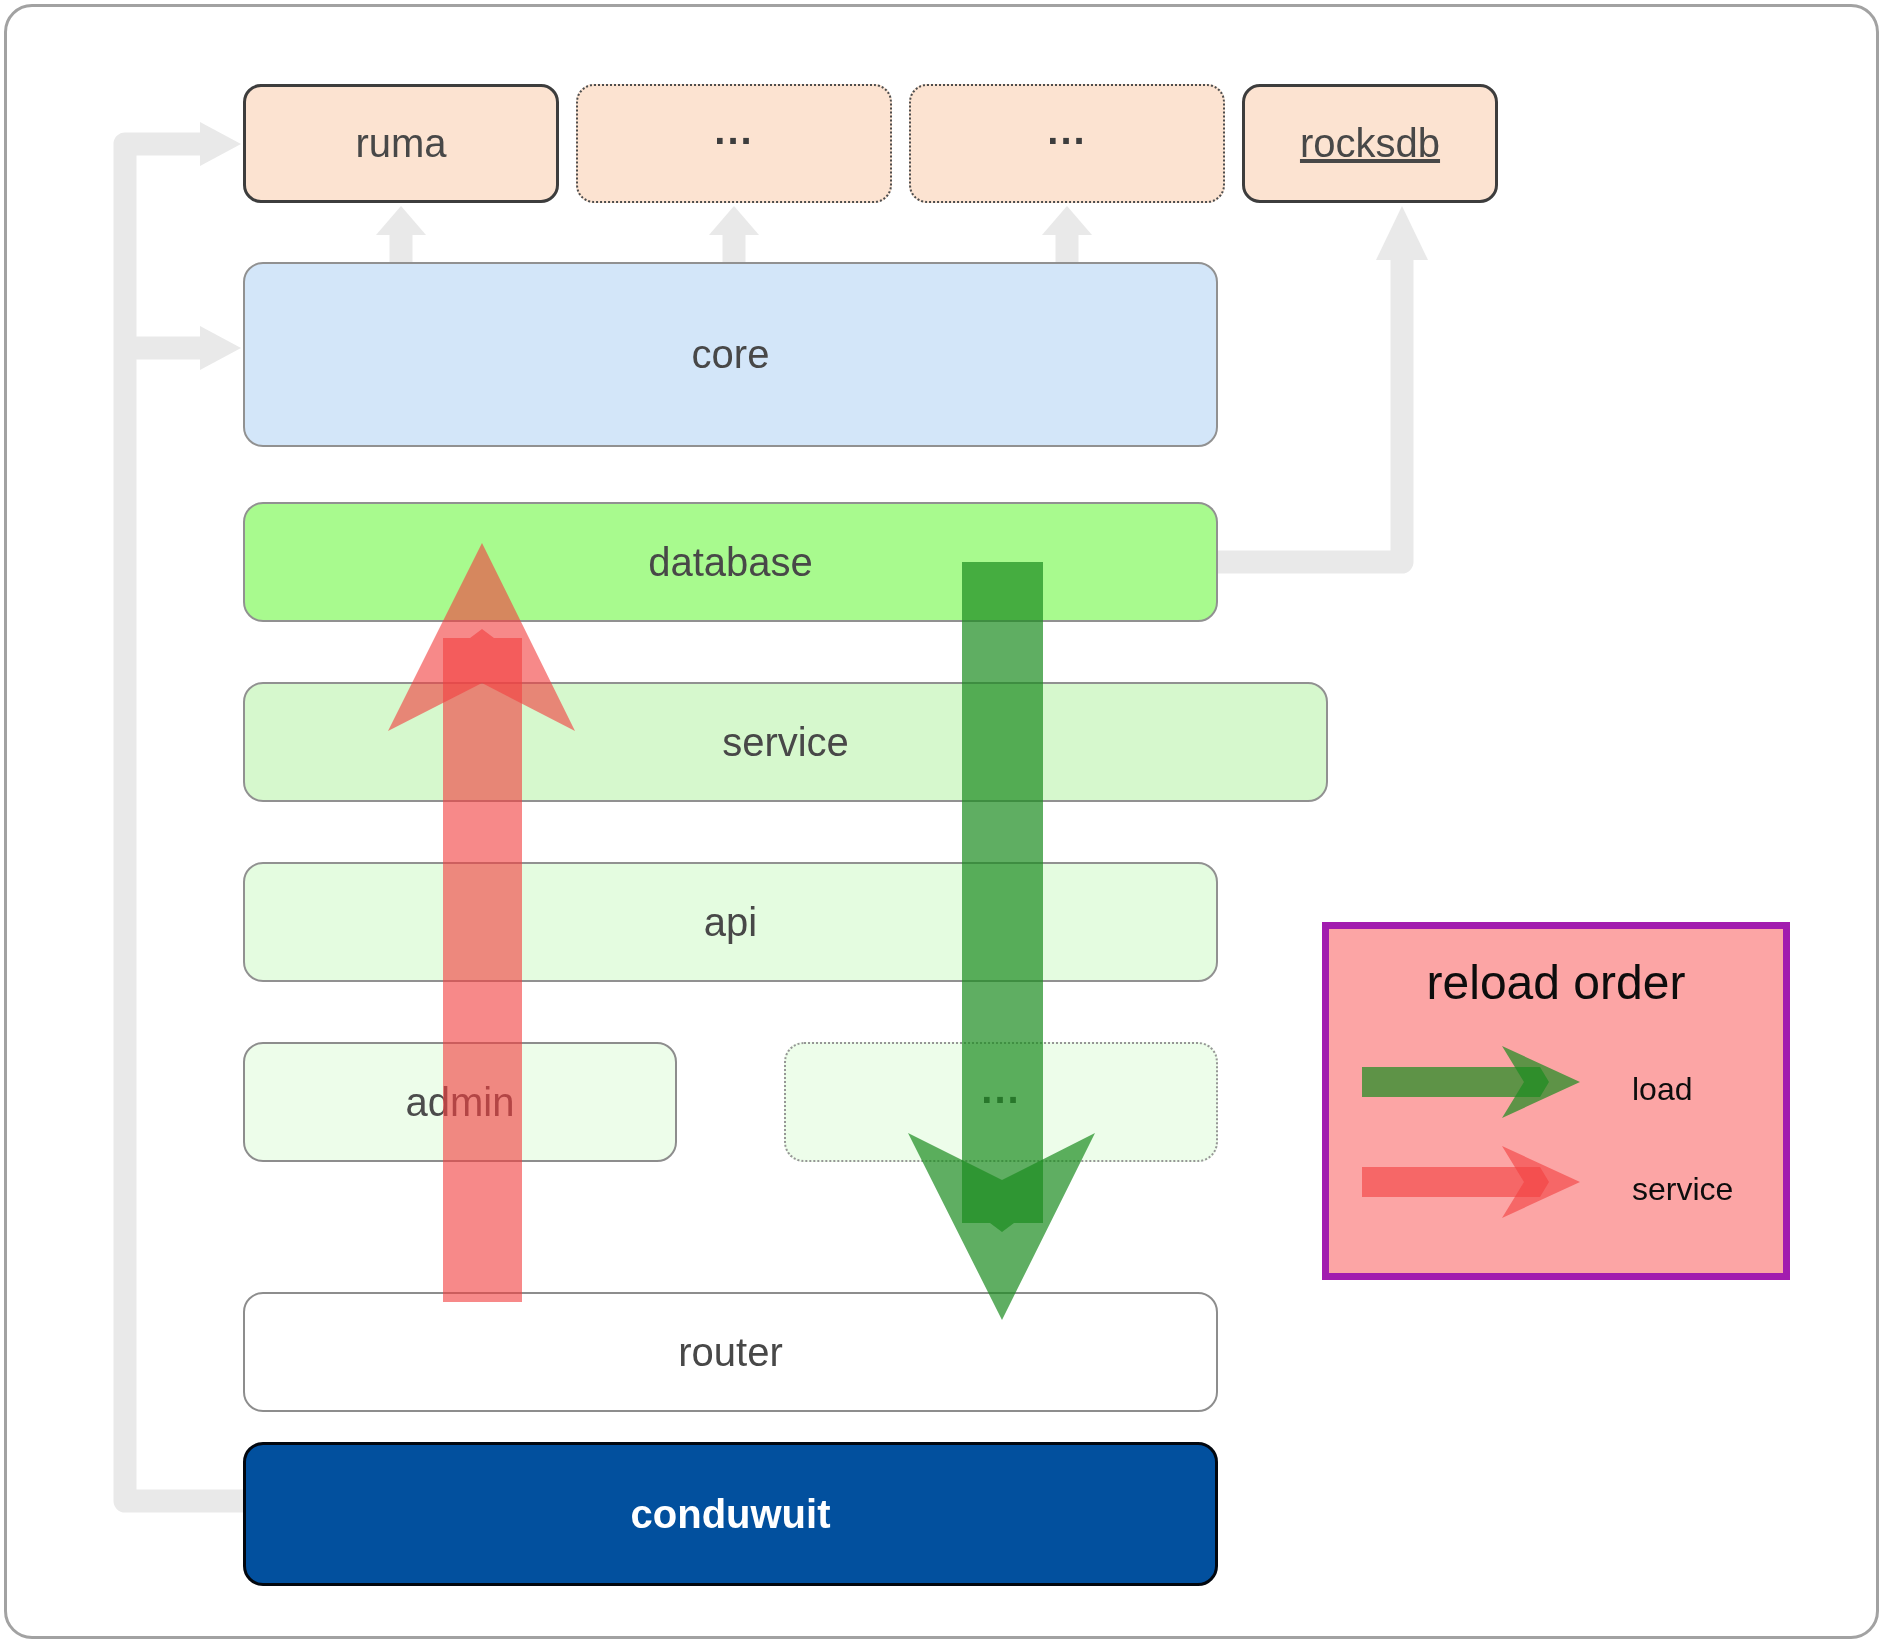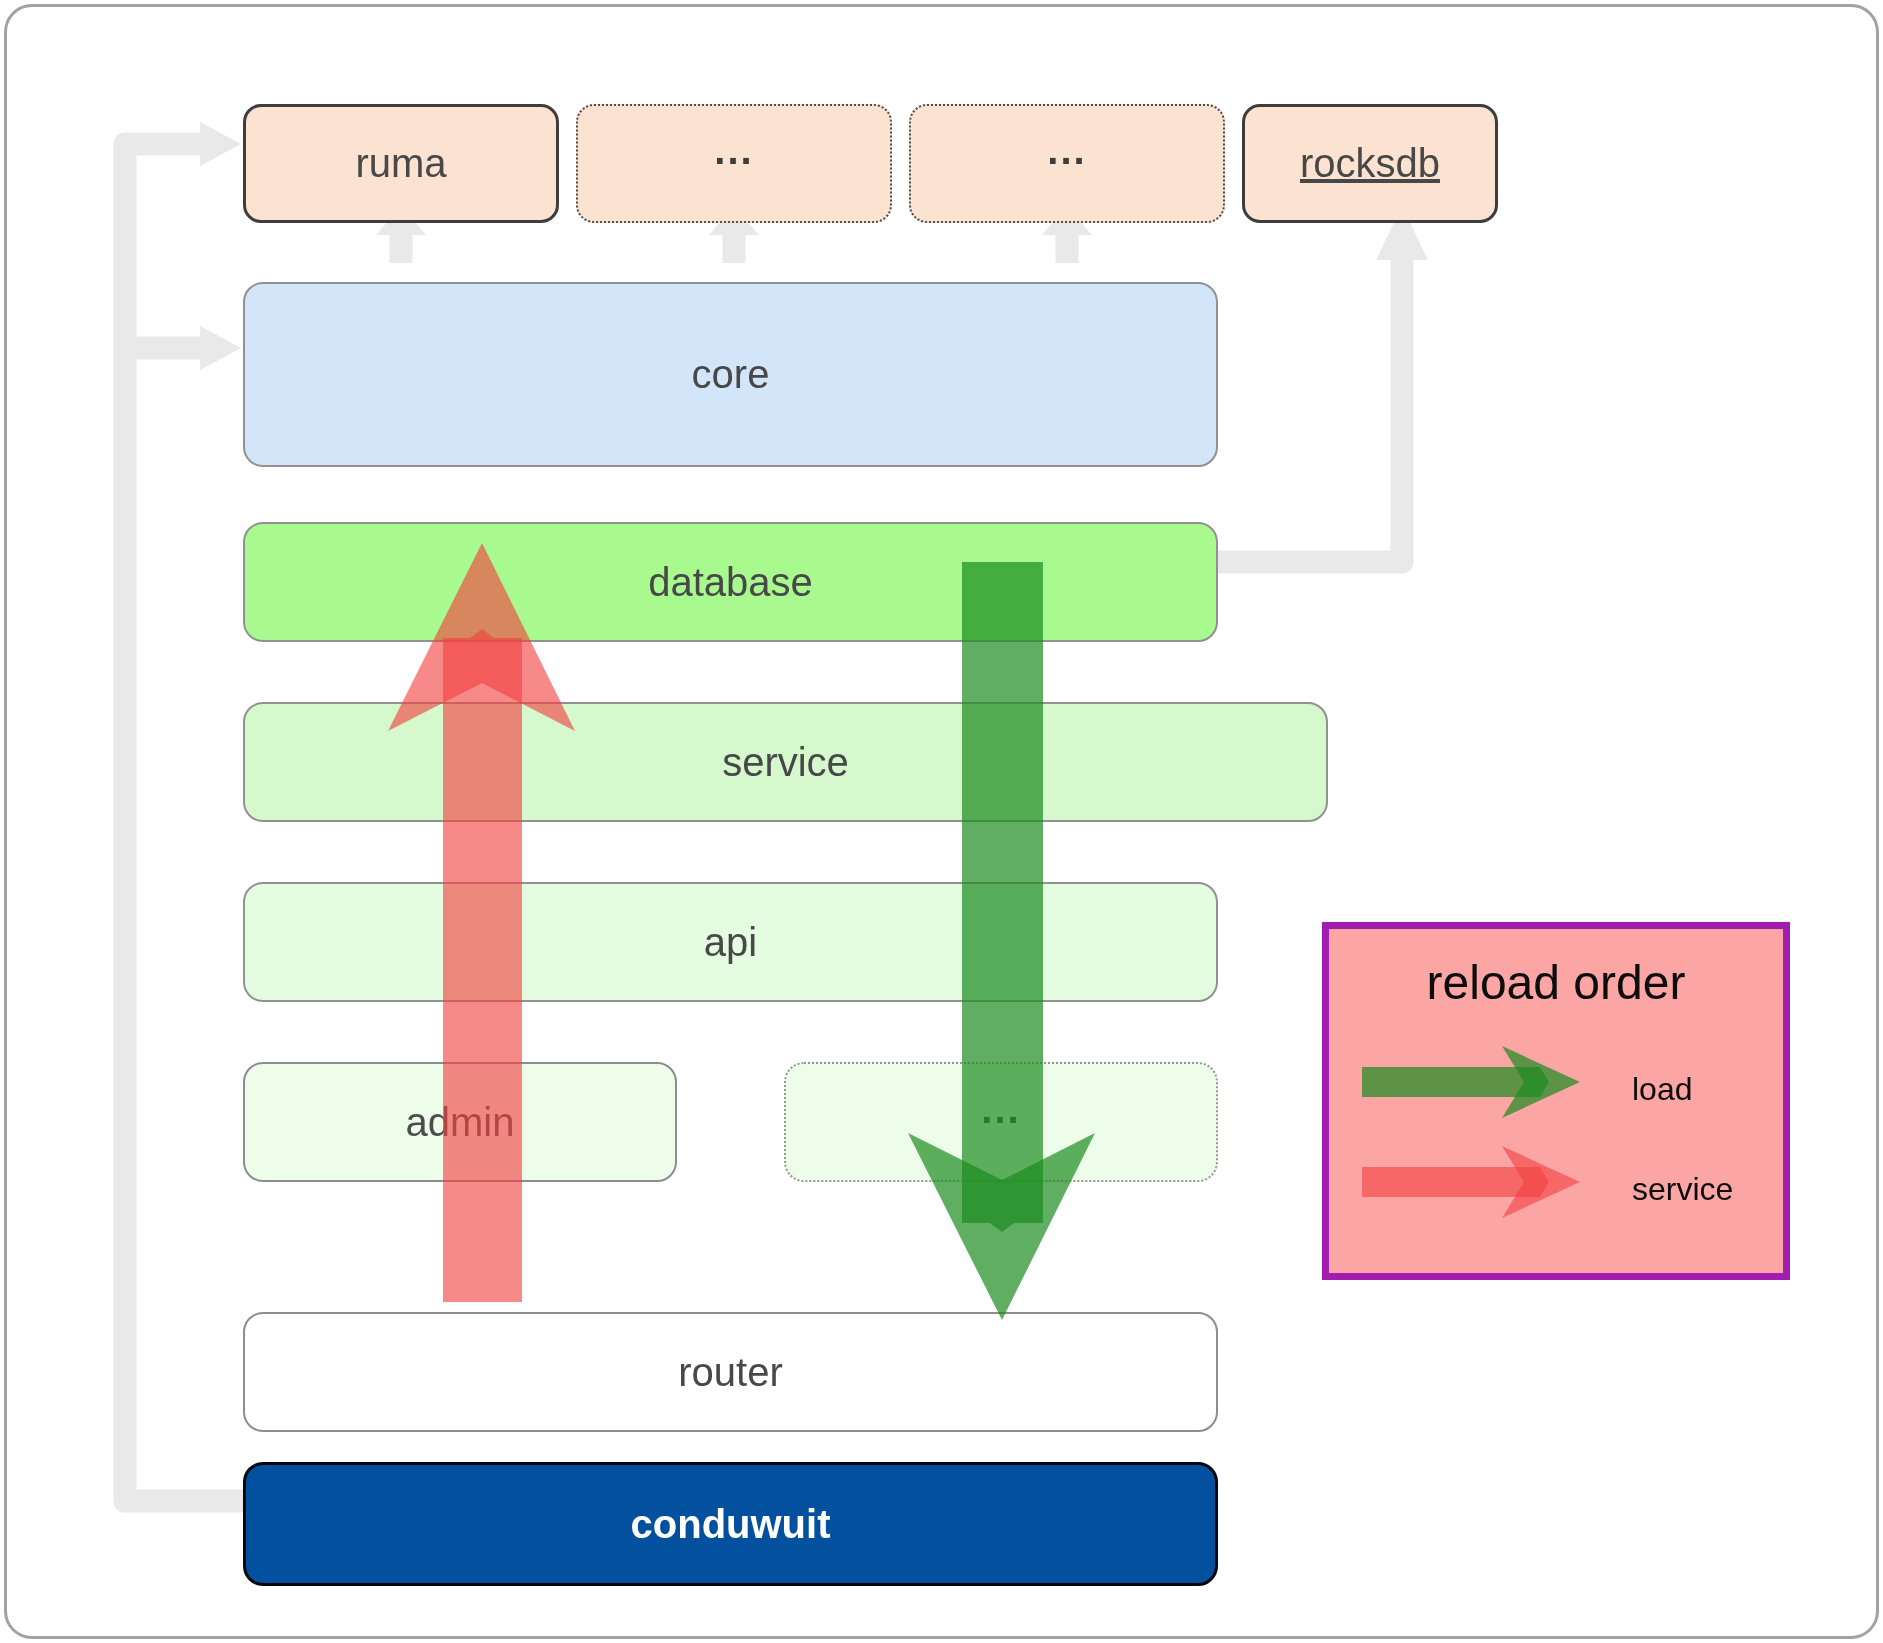--- a/index.html
+++ b/index.html
@@ -3,21 +3,21 @@
 <meta charset="utf-8">
 <style>
   html,body{margin:0;padding:0;background:#ffffff;}
   body{font-family:"Liberation Sans", sans-serif;}
   .canvas{position:relative;width:1883px;height:1643px;background:#ffffff;overflow:hidden;}
   .frame{position:absolute;left:4px;top:4px;right:4px;bottom:4px;border:3px solid #a2a2a2;border-radius:28px;}
   svg.layer{position:absolute;left:0;top:0;width:1883px;height:1643px;}
   #connector-layer{z-index:1;}
   #arrow-layer{z-index:3;pointer-events:none;}
   .box{position:absolute;z-index:2;display:flex;align-items:center;justify-content:center;
-       box-sizing:border-box;font-size:40px;color:#484848;border-radius:20px;margin-top:20px;}
+       box-sizing:border-box;font-size:40px;color:#484848;border-radius:20px;}
   .dep{background:#fce3d1;border:3px solid #3d3d3d;border-radius:18px;}
   .dep.dotted{border:2.5px dotted #4d4d4d;}
   .dots-label{font-weight:700;color:#3d3d3d;transform:translateY(-13px);letter-spacing:2px;}
   #core-box{background:#d3e6f9;border:2.5px solid #919191;}
   #database-box{background:#a8fa8e;border:2.5px solid #919191;}
   #service-box{background:#d6f8cd;border:2.5px solid #919191;}
   #api-box{background:#e4fce0;border:2.5px solid #919191;}
   #admin-box{background:#edfdea;border:2.5px solid #8d8d8d;color:#4c4c4c;}
   #admin-more-box{background:#edfdea;border:2.5px dotted #969696;}
   #admin-more-box .dots-label{color:#474747;}
@@ -90,21 +90,21 @@
   </div>
   <div class="box" id="api-box" style="left:243px;top:862px;width:975px;height:120px;">
     <span>api</span>
   </div>
   <div class="box" id="admin-more-box" style="left:784px;top:1042px;width:434px;height:120px;">
     <span class="dots-label">...</span>
   </div>
   <div class="box" id="router-box" style="left:243px;top:1292px;width:975px;height:120px;">
     <span>router</span>
   </div>
-  <div class="box" id="conduwuit-box" style="left:243px;top:1442px;width:975px;height:124px;">
+  <div class="box" id="conduwuit-box" style="left:243px;top:1442px;width:975px;height:144px;">
     <span>conduwuit</span>
   </div>
 
   <div id="legend-box">
     <div id="legend-title">reload order</div>
     <div class="legend-label" id="legend-label-load">load</div>
     <div class="legend-label" id="legend-label-unload">service</div>
   </div>
 
   <svg id="arrow-layer" class="layer" viewBox="0 0 1883 1643" xmlns="http://www.w3.org/2000/svg">

